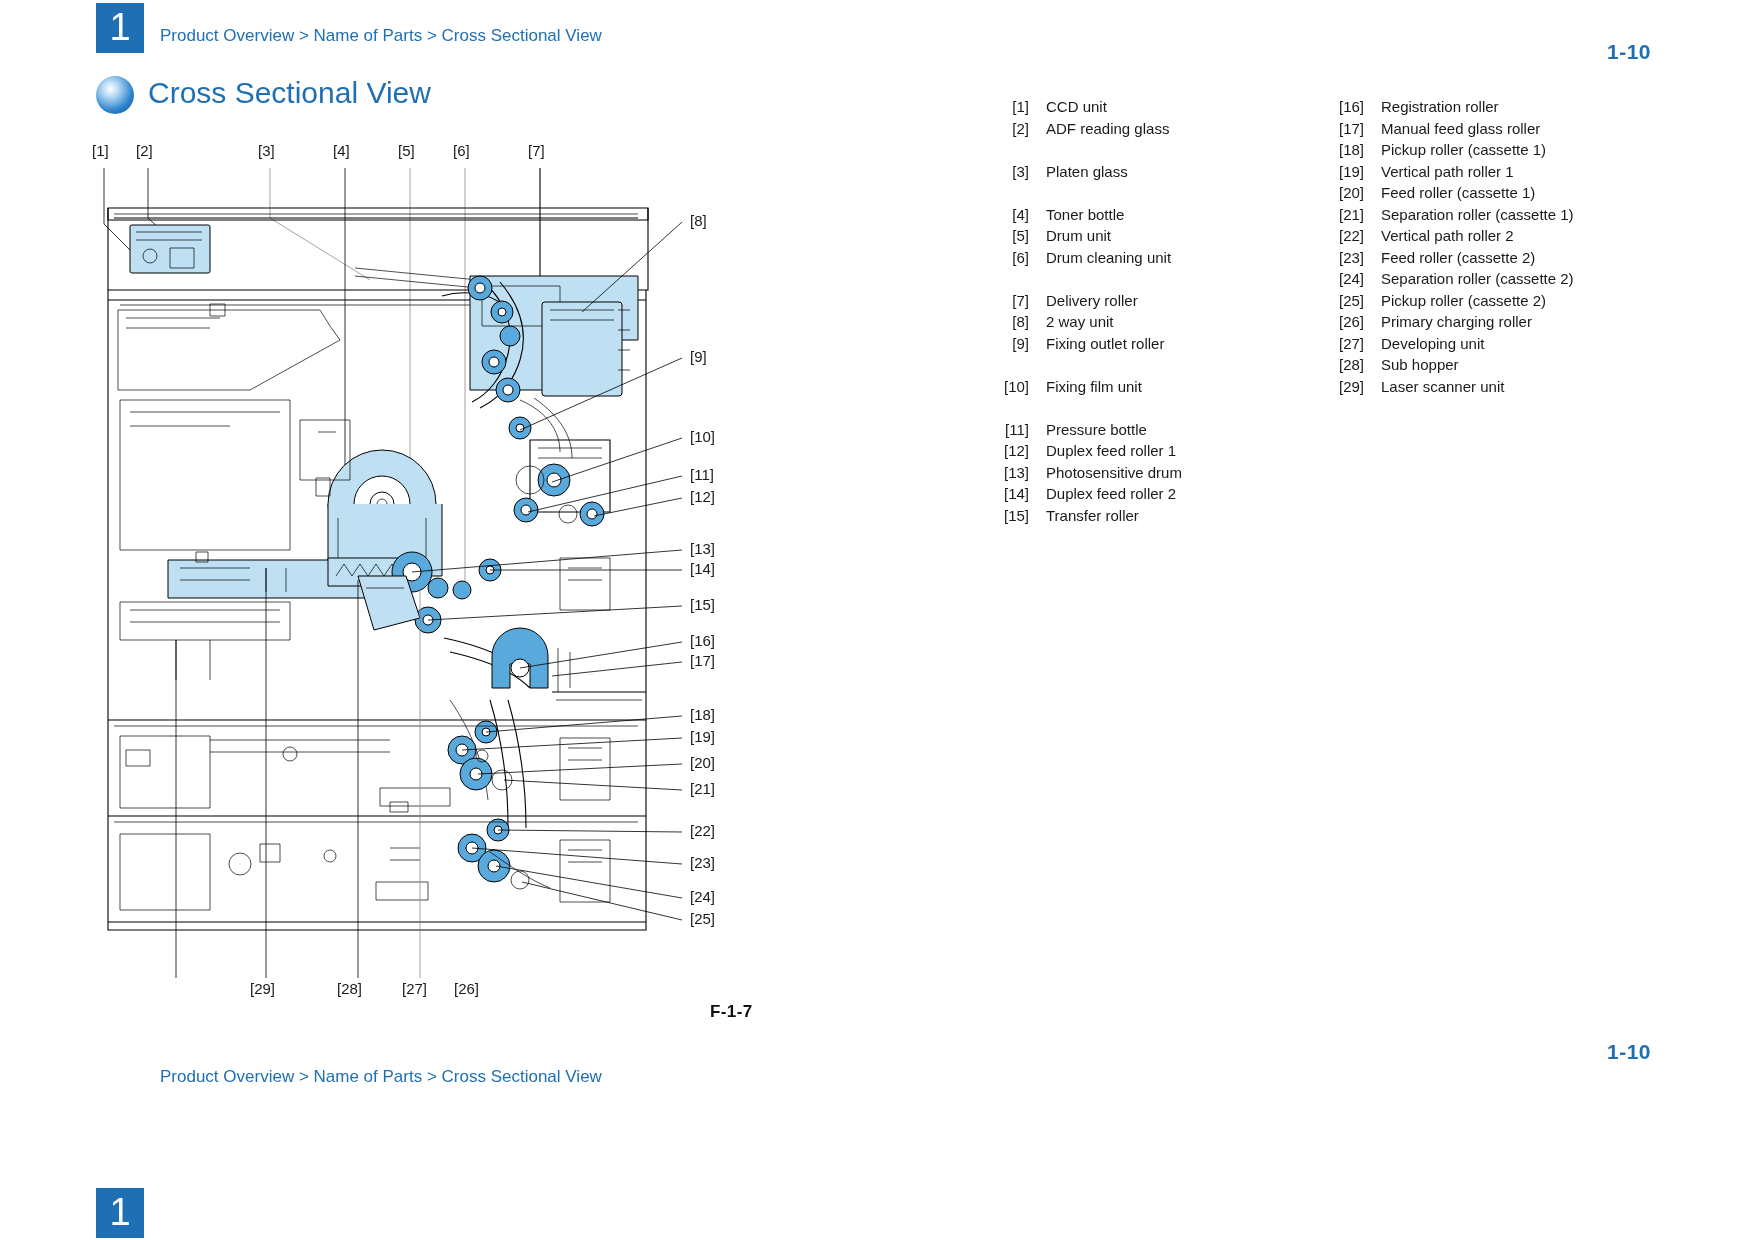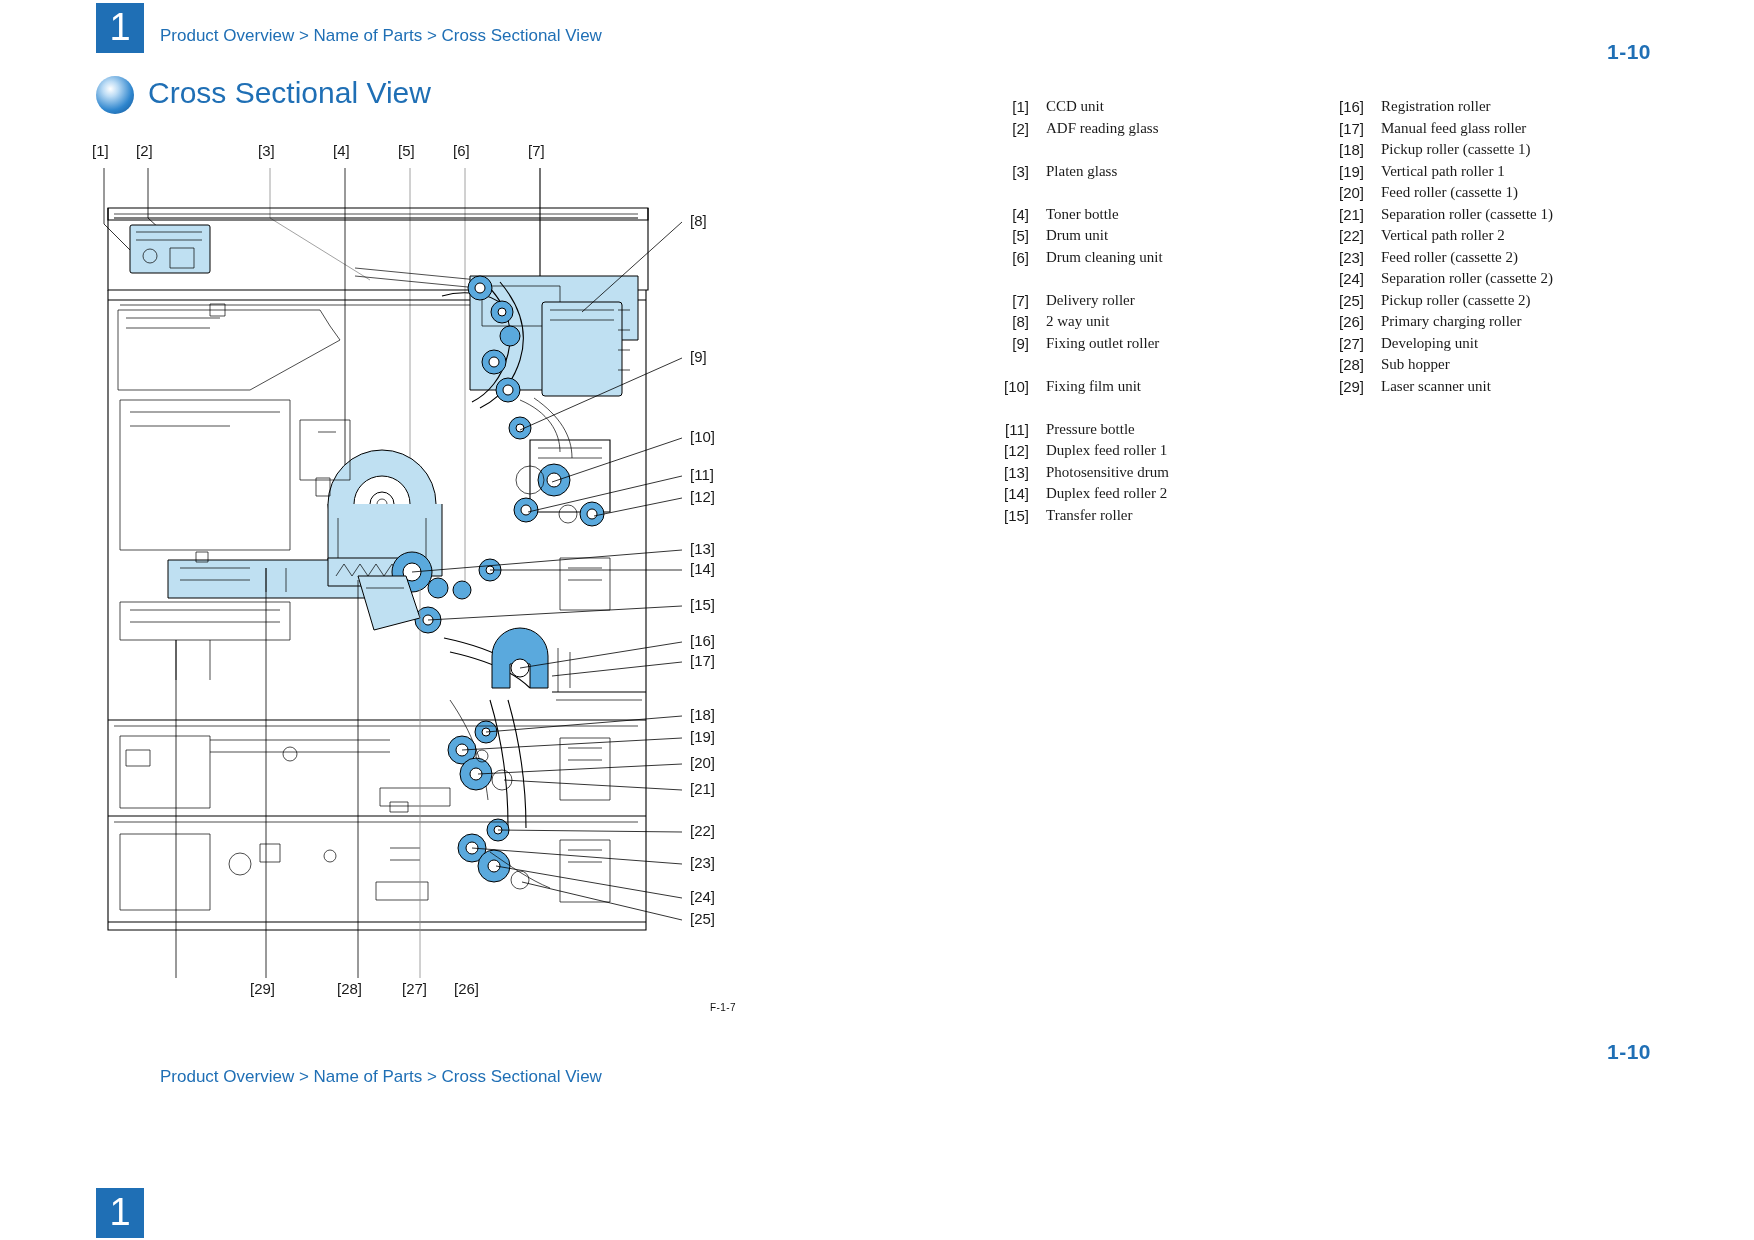--- a/index.html
+++ b/index.html
@@ -90,36 +90,36 @@
   }
   .part-row.gap { margin-top: 21.5px; }
   .part-num {
     width: 46px;
     flex: 0 0 46px;
     text-align: right;
     padding-right: 17px;
     box-sizing: border-box;
     white-space: nowrap;
   }
-  .part-label { flex: 1 1 auto; font-family: Liberation Serif, serif; }
+  .part-label { flex: 1 1 auto; }
 
   
   #diagram {
     position: absolute;
     left: 90px;
     top: 140px;
     width: 680px;
     height: 880px;
   }
   #figure-caption {
     position: absolute;
     left: 790px;
     top: 1002px;
-    font-size: 10px;
-    font-weight: normal;
+    font-size: 17px;
+    font-weight: bold;
     color: #111;
     letter-spacing: 0.4px;
     transform: translateX(-80px);
   }
 
   .callout {
     position: absolute;
     font-size: 15px;
     color: #1a1a1a;
     white-space: nowrap;

